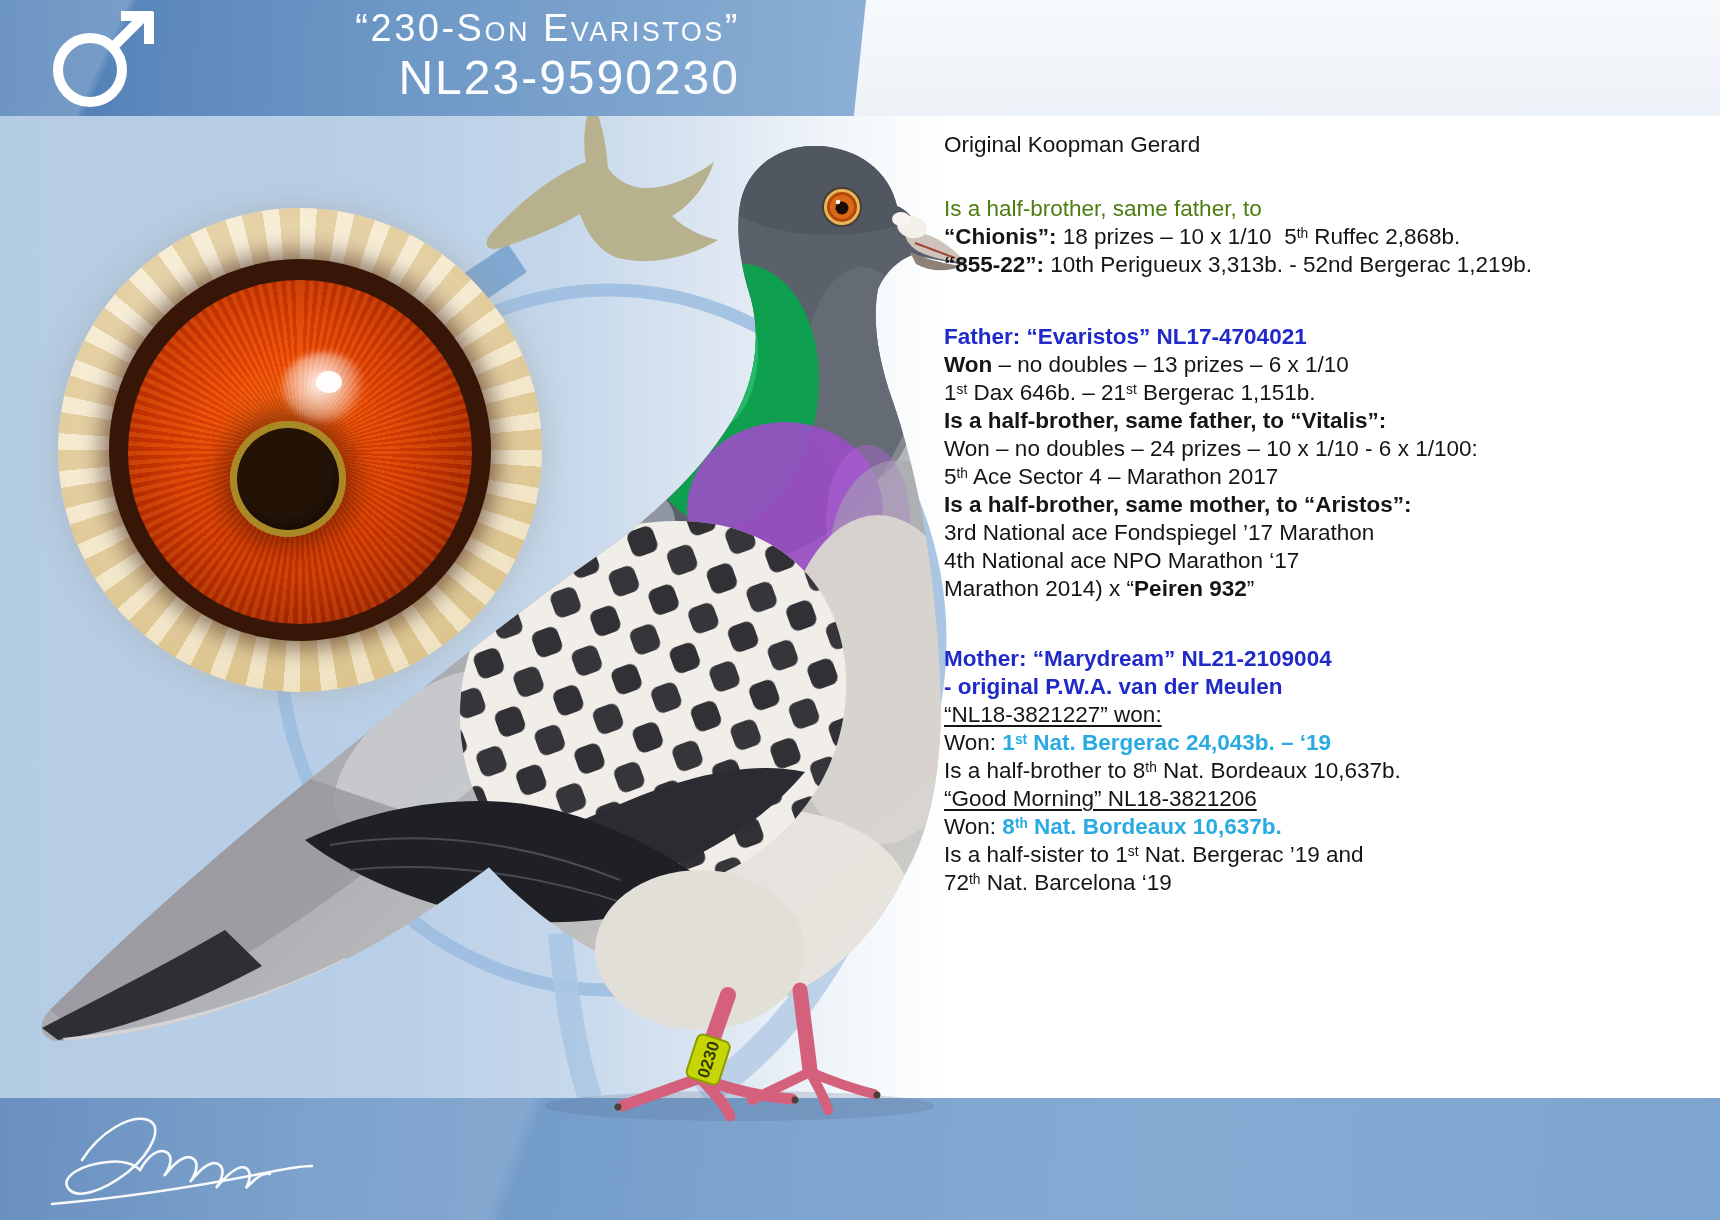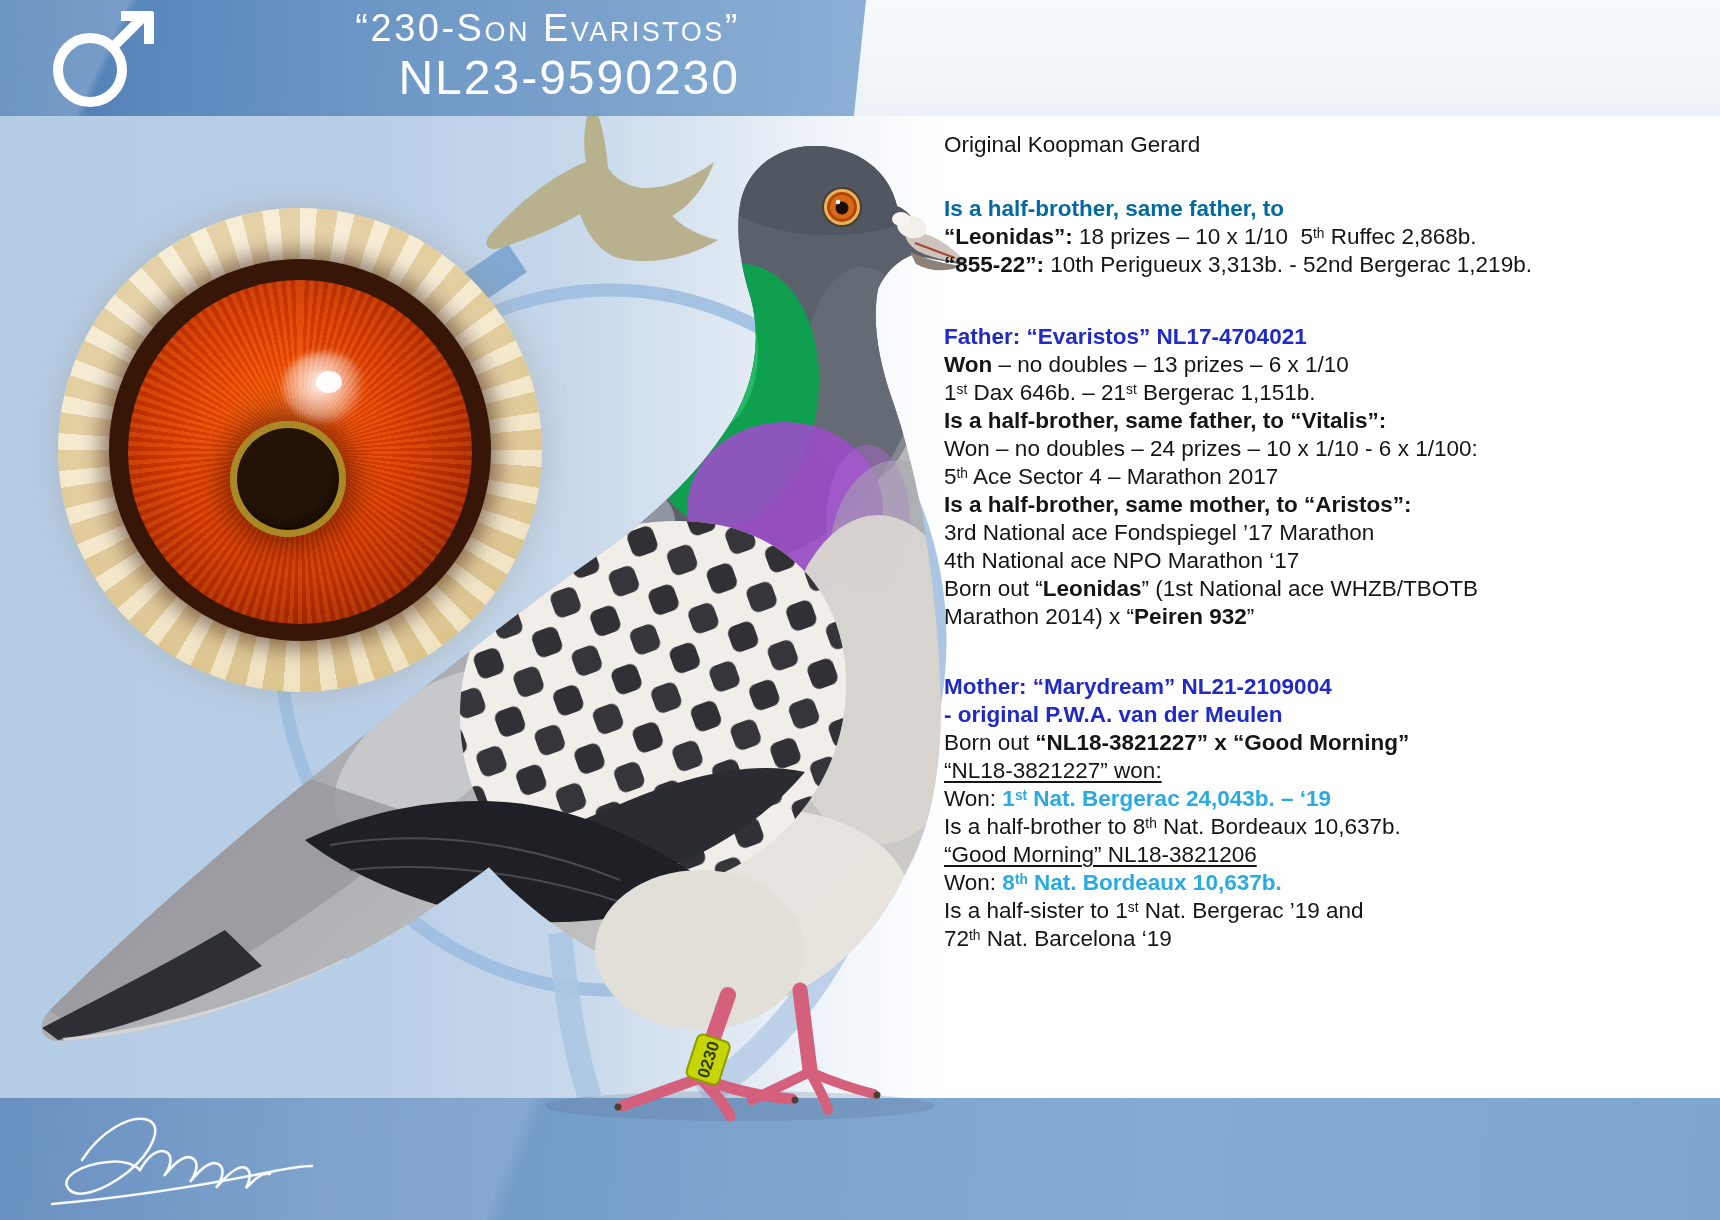--- a/index.html
+++ b/index.html
@@ -68,21 +68,21 @@
   .eye-glint{position:absolute;left:55%;top:37%;width:84px;height:70px;border-radius:50%;
     transform:translate(-50%,-50%);z-index:3;filter:blur(3px);
     background:radial-gradient(circle at 45% 45%,rgba(255,255,255,.95) 0%,rgba(255,255,255,.35) 55%,rgba(255,255,255,0) 75%);}
   .eye-glint2{position:absolute;left:56%;top:36%;width:26px;height:22px;border-radius:50%;
     transform:translate(-50%,-50%);z-index:4;background:#fff;opacity:.95;}
   
   .pedigree{position:absolute;left:944px;top:131px;width:520px;z-index:25;
     font-size:22.5px;line-height:28px;color:#151515;}
   .pedigree .line{white-space:nowrap;}
   .pedigree .bold{font-weight:700;}
-  .pedigree .c-red{color:#0369a1;font-weight:700;}
+  .pedigree .c-red{color:#4d7c0f;font-weight:400;}
   .pedigree .c-blue{color:#1f2ac9;font-weight:700;}
   .pedigree .c-cyan{color:#29abe2;font-weight:700;}
   .pedigree .ul{text-decoration:underline;text-underline-offset:3px;text-decoration-thickness:2px;}
   .pedigree sup{font-size:61%;line-height:0;position:relative;top:-0.45em;vertical-align:baseline;}
   .pedigree .block.b0{margin-bottom:36px;}
   .pedigree .block.b1{margin-bottom:38px;}
   .pedigree .block.b2{margin-bottom:42px;margin-top:44px;}
 </style>
 </head>
 <body>
@@ -215,40 +215,38 @@
     <path d="M 52,1204 C 120,1198 200,1186 270,1172 C 290,1168 304,1166 312,1166"></path>
   </g>
 </svg>
 
 <div class="pedigree" id="pedigree">
     <div class="block b0">
       <div class="line"><span>Original Koopman Gerard</span></div>
     </div>
     <div class="block b1">
       <div class="line"><span class="c-red">Is a half-brother, same father, to</span></div>
-      <div class="line"><span class="bold">“Leonidas”:</span><span> 18 prizes – 10 x 1/10&nbsp; 5</span><sup>th</sup><span> Ruffec 2,868b.</span></div>
+      <div class="line"><span class="bold">“Chionis”:</span><span> 18 prizes – 10 x 1/10&nbsp; 5</span><sup>th</sup><span> Ruffec 2,868b.</span></div>
       <div class="line"><span class="bold">“855-22”:</span><span> 10th Perigueux 3,313b. - 52nd Bergerac 1,219b.</span></div>
     </div>
     <div class="block b2">
       <div class="line"><span class="c-blue">Father: “Evaristos” NL17-4704021</span></div>
       <div class="line"><span class="bold">Won</span><span> – no doubles – 13 prizes – 6 x 1/10</span></div>
       <div class="line"><span>1</span><sup>st</sup><span> Dax 646b. – 21</span><sup>st</sup><span> Bergerac 1,151b.</span></div>
       <div class="line"><span class="bold">Is a half-brother, same father, to “Vitalis”:</span></div>
       <div class="line"><span>Won – no doubles – 24 prizes – 10 x 1/10 - 6 x 1/100:</span></div>
       <div class="line"><span>5</span><sup>th</sup><span> Ace Sector 4 – Marathon 2017</span></div>
       <div class="line"><span class="bold">Is a half-brother, same mother, to “Aristos”:</span></div>
       <div class="line"><span>3rd National ace Fondspiegel ’17 Marathon</span></div>
       <div class="line"><span>4th National ace NPO Marathon ‘17</span></div>
-      <div class="line"><span>Born out “</span><span class="bold">Leonidas</span><span>” (1st National ace WHZB/TBOTB</span></div>
       <div class="line"><span>Marathon 2014) x “</span><span class="bold">Peiren 932</span><span>”</span></div>
     </div>
     <div class="block b3">
       <div class="line"><span class="c-blue">Mother: “Marydream” NL21-2109004</span></div>
       <div class="line"><span class="c-blue">- original P.W.A. van der Meulen</span></div>
-      <div class="line"><span>Born out </span><span class="bold">“NL18-3821227” x “Good Morning”</span></div>
       <div class="line"><span class="ul">“NL18-3821227” won:</span></div>
       <div class="line"><span>Won: </span><span class="c-cyan">1</span><sup class="c-cyan">st</sup><span class="c-cyan"> Nat. Bergerac 24,043b. – ‘19</span></div>
       <div class="line"><span>Is a half-brother to 8</span><sup>th</sup><span> Nat. Bordeaux 10,637b.</span></div>
       <div class="line"><span class="ul">“Good Morning” NL18-3821206</span></div>
       <div class="line"><span>Won: </span><span class="c-cyan">8</span><sup class="c-cyan">th</sup><span class="c-cyan"> Nat. Bordeaux 10,637b.</span></div>
       <div class="line"><span>Is a half-sister to 1</span><sup>st</sup><span> Nat. Bergerac ’19 and</span></div>
       <div class="line"><span>72</span><sup>th</sup><span> Nat. Barcelona ‘19</span></div>
     </div>
   </div>
 

